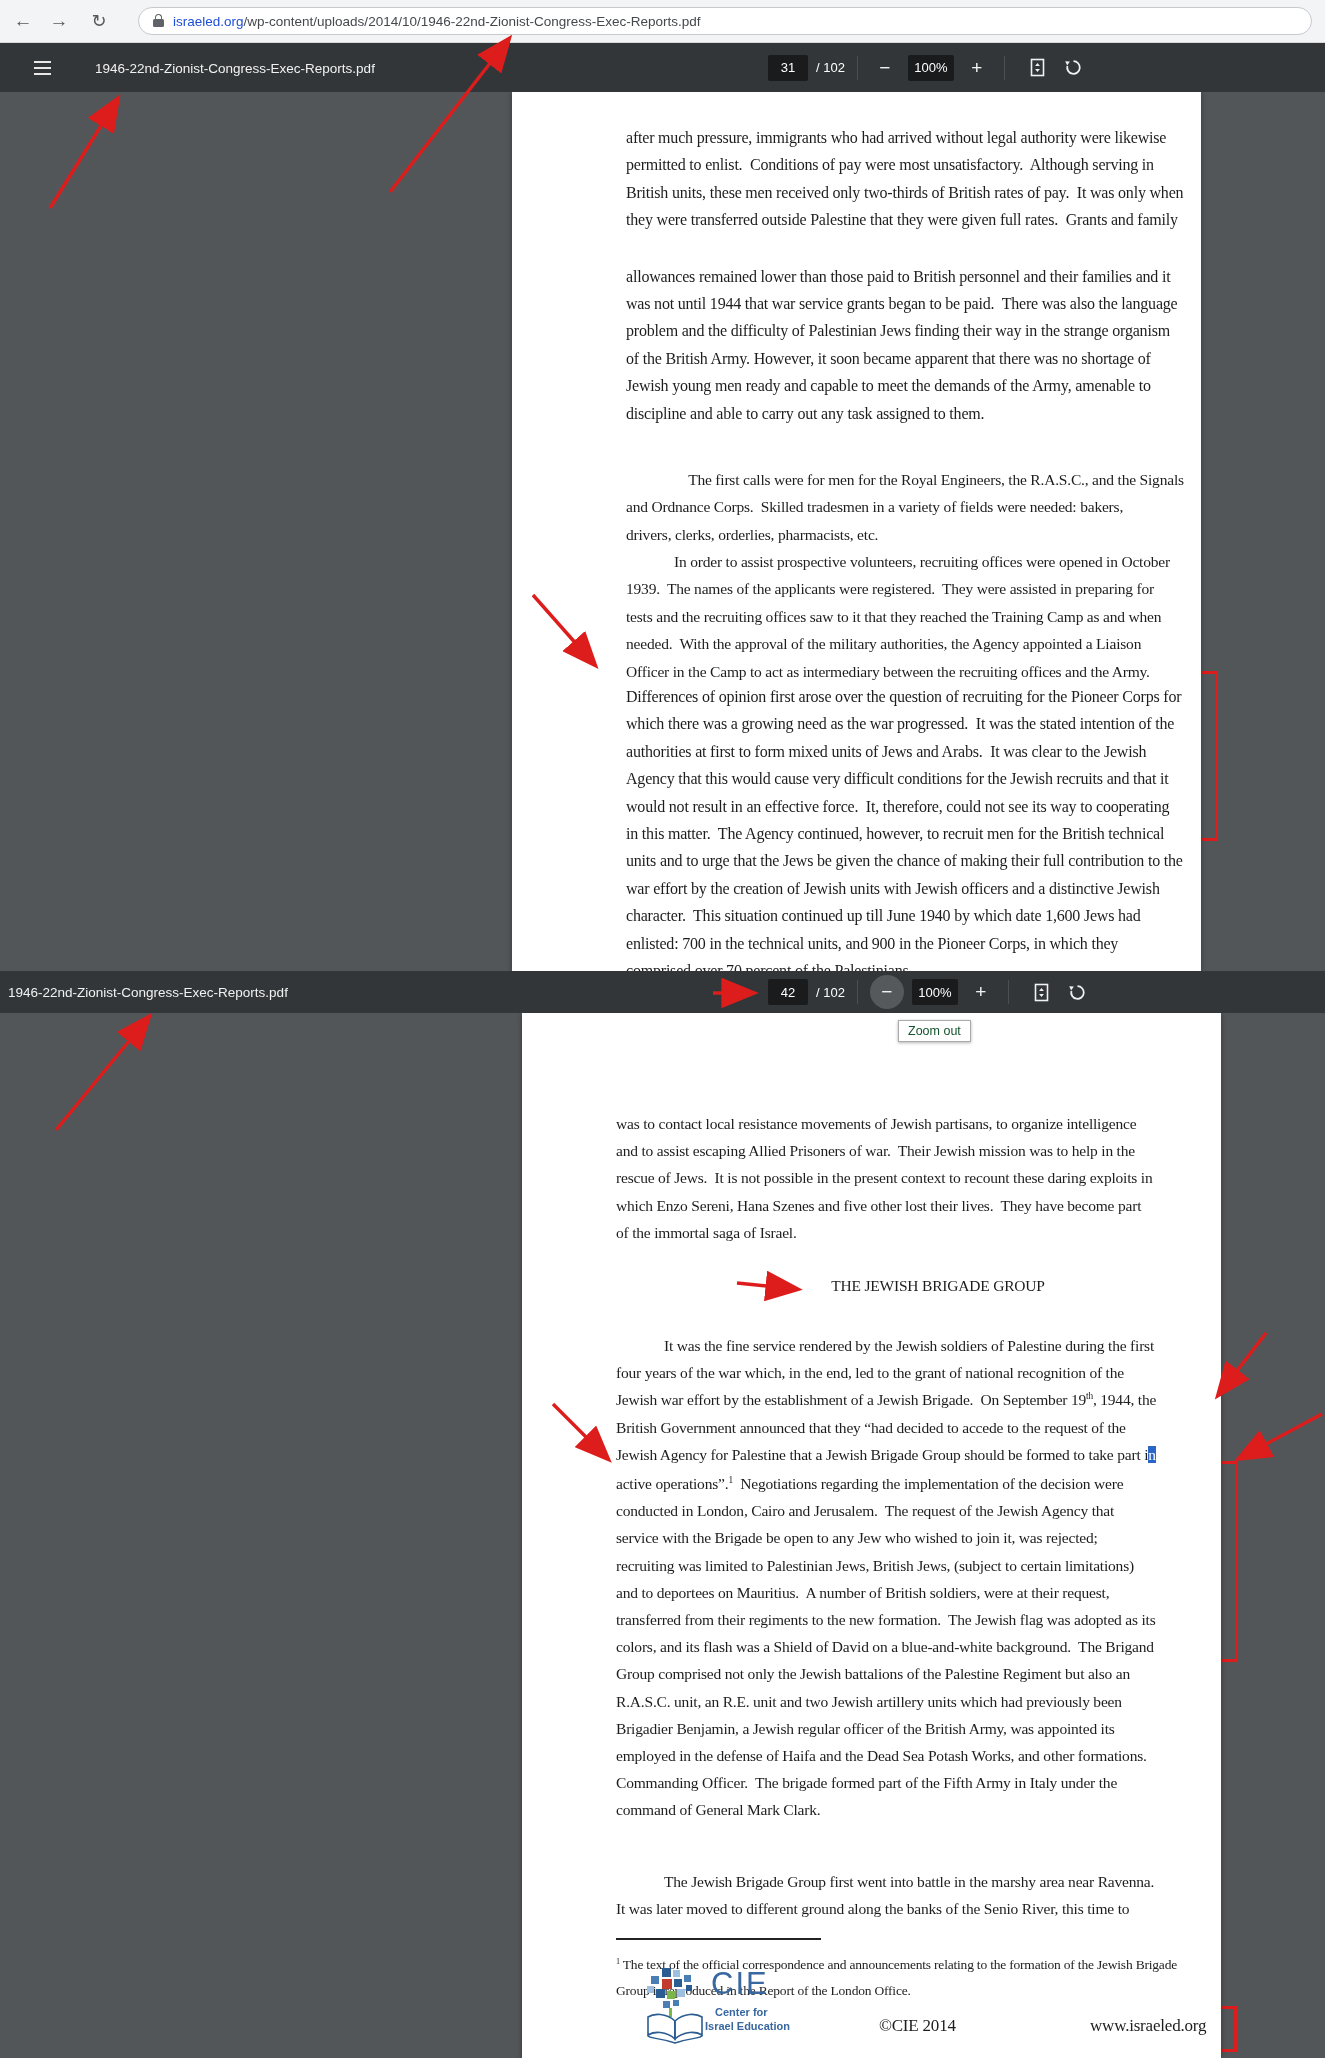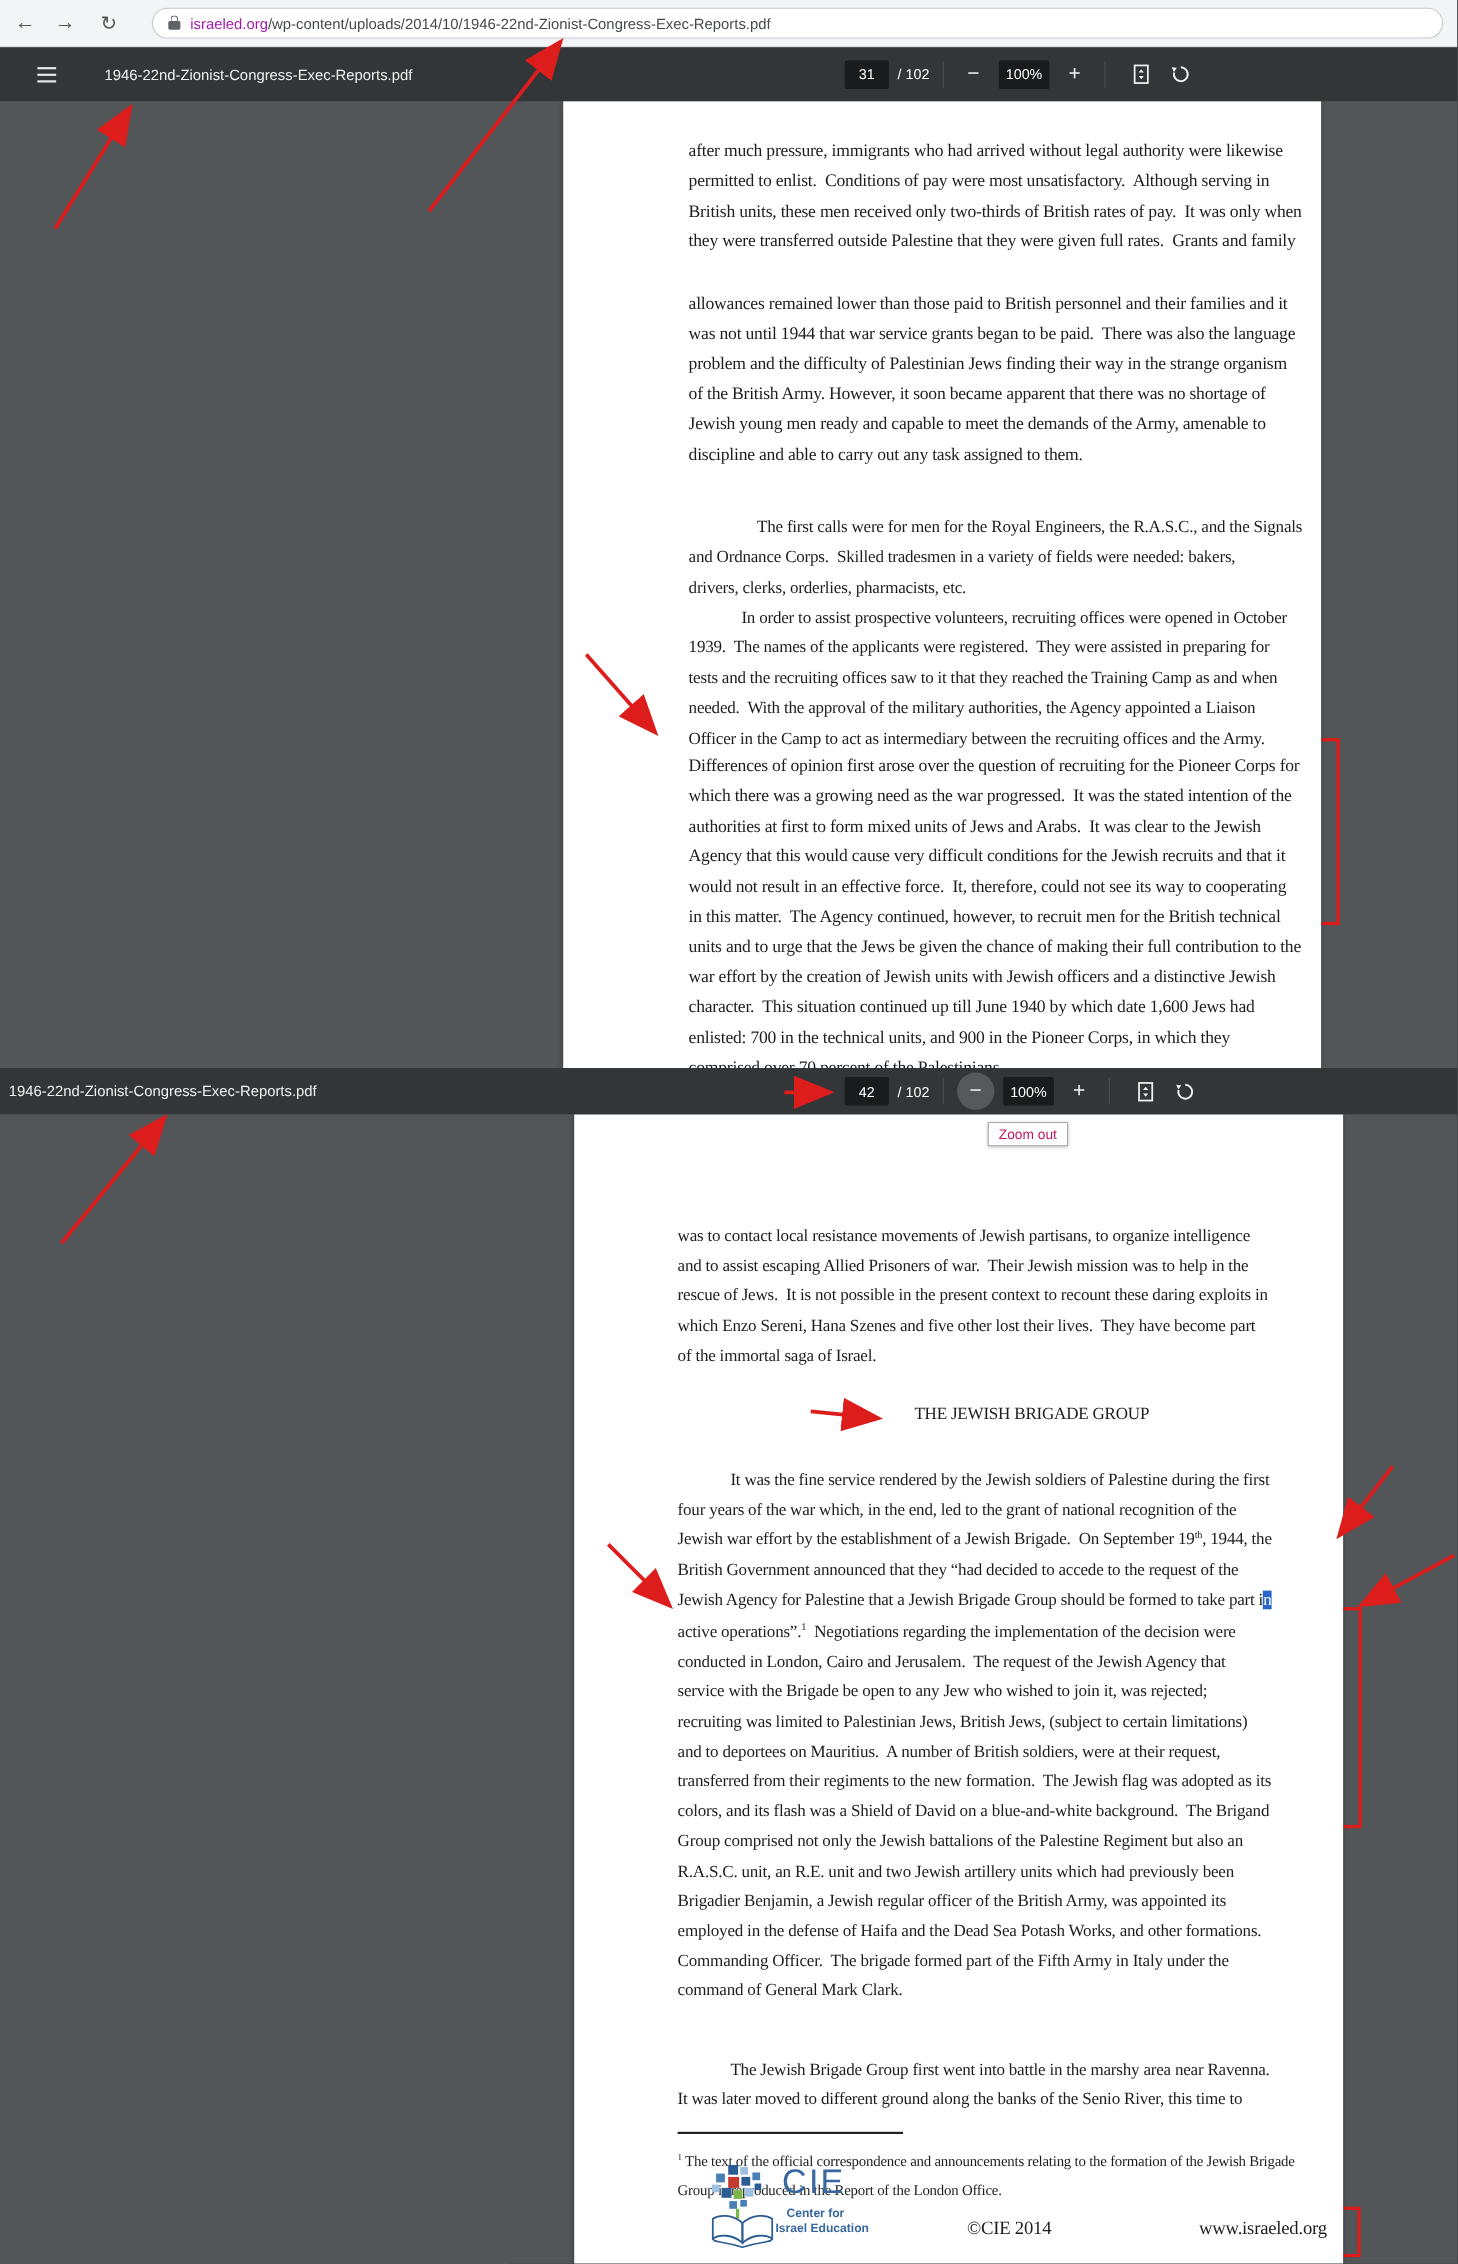--- a/index.html
+++ b/index.html
@@ -13,21 +13,21 @@
   .nav-btn{position:absolute;top:6px;width:30px;height:30px;display:flex;align-items:center;
            justify-content:center;font-size:19px;color:#55585c;border-radius:50%;cursor:pointer;}
   .nav-back{left:8px;} .nav-fwd{left:44px;} .nav-reload{left:84px;font-size:18px;}
   .omnibox{position:absolute;left:138px;top:7px;width:1174px;height:28px;background:#ffffff;
            border:1px solid #c6c9cd;border-radius:14px;display:flex;align-items:center;padding:0 14px;}
   .lock-icon{width:11px;height:14px;position:relative;margin-right:9px;flex:0 0 auto;}
   .lock-icon .shackle{position:absolute;left:2px;top:0;width:7px;height:8px;border:1.6px solid #5f6368;
                       border-bottom:none;border-radius:4px 4px 0 0;}
   .lock-icon .body{position:absolute;left:0;top:5px;width:11px;height:8px;background:#5f6368;border-radius:1.5px;}
   .url-text{font-size:13.5px;white-space:nowrap;overflow:hidden;}
-  .url-domain{color:#a21caf;} .url-path{color:#45484c;}
+  .url-domain{color:#1d4ed8;} .url-path{color:#45484c;}
 
   
   .pdf-toolbar{position:absolute;left:0;width:1325px;background:#323639;color:#f1f1f1;z-index:3;}
   .tb1{top:43px;height:49px;} .tb2{top:971px;height:42px;}
   .hamburger{position:absolute;left:28px;top:50%;transform:translateY(-50%);width:30px;height:30px;
              display:flex;flex-direction:column;justify-content:center;gap:4px;cursor:pointer;}
   .hamburger div{width:17px;height:2px;background:#e8e8e8;margin-left:6px;}
   .pdf-title{position:absolute;top:50%;transform:translateY(-50%);font-size:13.5px;color:#f1f1f1;white-space:nowrap;}
   .tb1 .pdf-title{left:95px;} .tb2 .pdf-title{left:8px;}
   .tb-center{position:absolute;left:768px;top:0;height:100%;display:flex;align-items:center;}
@@ -47,21 +47,21 @@
   .pdf-page{position:absolute;background:#ffffff;z-index:1;box-shadow:0 1px 5px rgba(0,0,0,.35);
             font-family:"Liberation Serif","DejaVu Serif",serif;}
   .tblock{position:absolute;color:#1d1d1d;letter-spacing:-0.2px;}
   .tline{white-space:pre;}
   .sup{vertical-align:super;font-size:0.6em;line-height:0;}
   .hl{background:#2a66c8;color:#fff;}
   .fn-rule{position:absolute;height:0;border-top:2px solid #222;}
 
   
   .tooltip{position:absolute;left:898px;top:1020px;background:#fff;border:1px solid #ababab;
-           box-shadow:0 1px 3px rgba(0,0,0,.3);color:#be185d;font-size:12.5px;padding:3px 9px;
+           box-shadow:0 1px 3px rgba(0,0,0,.3);color:#14532d;font-size:12.5px;padding:3px 9px;
            z-index:50;white-space:nowrap;}
 
   
   .ann-layer{position:absolute;left:0;top:0;width:1325px;height:2058px;z-index:40;pointer-events:none;}
   .ann-box{position:absolute;border:3px solid #dd1c1c;pointer-events:none;}
 
   
   .cie-logo{position:absolute;left:647px;top:1968px;width:150px;height:88px;z-index:2;}
   .cie-mosaic{position:absolute;left:0;top:0;}
   .cie-book{position:absolute;left:-2px;top:44px;}

